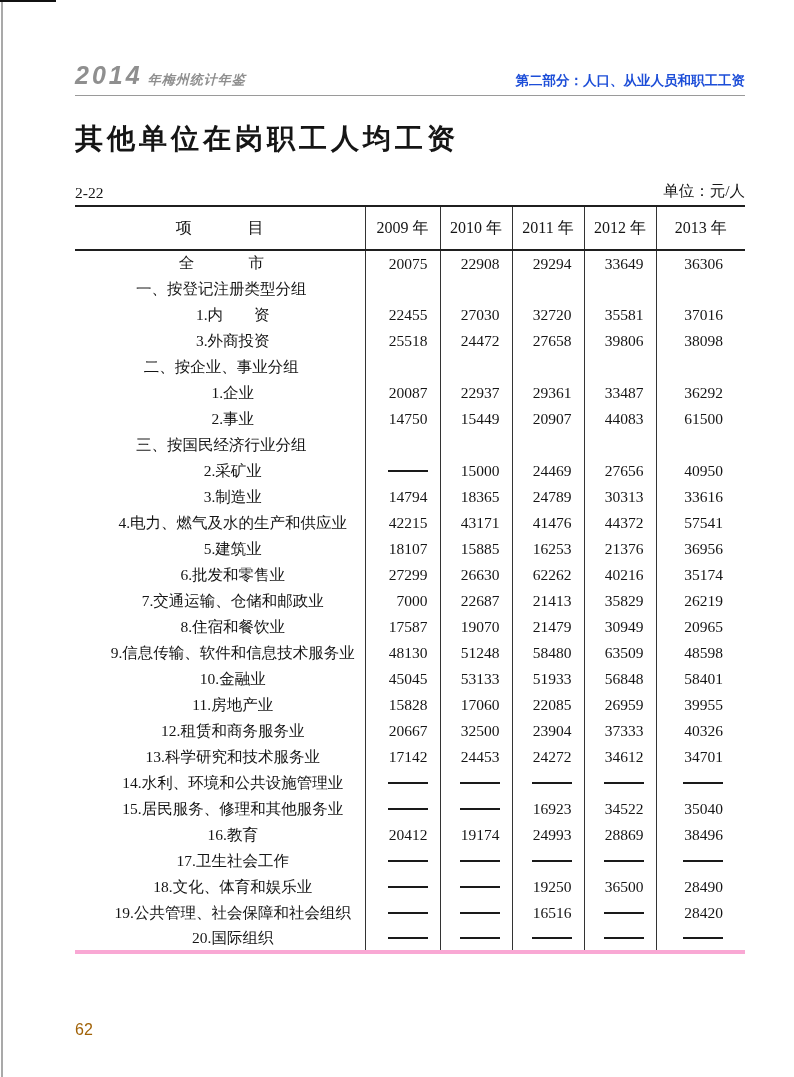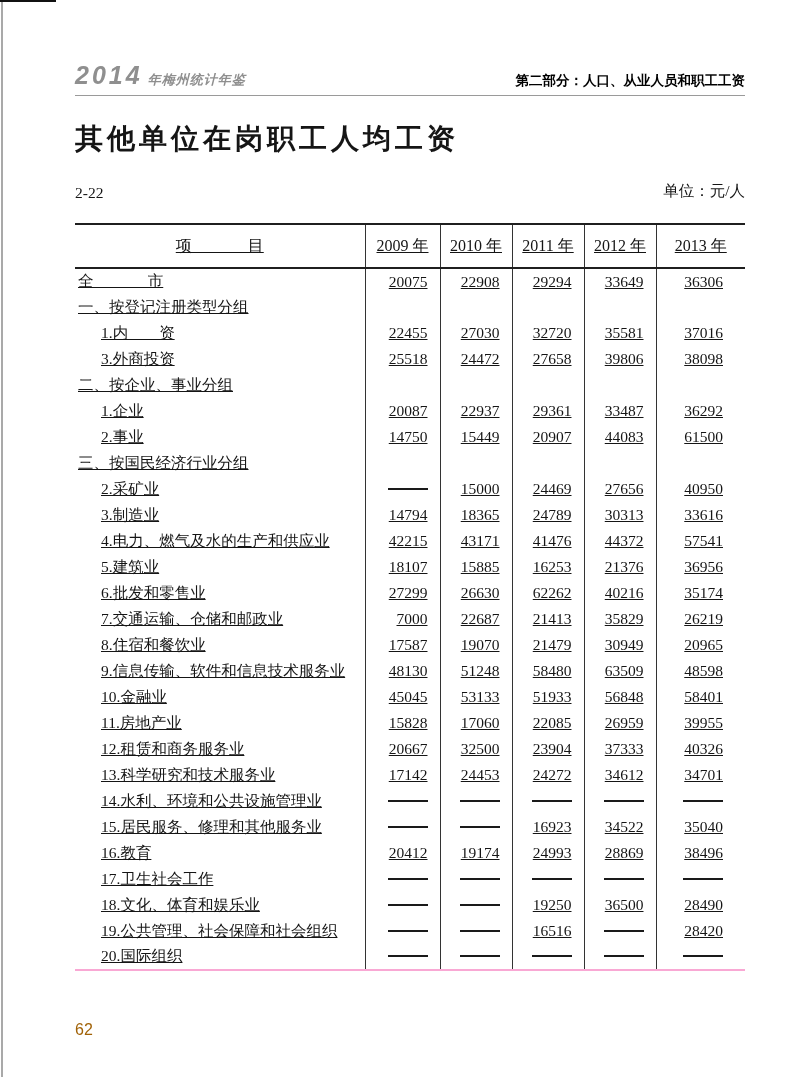--- a/index.html
+++ b/index.html
@@ -17,54 +17,54 @@
     position:absolute; left:75px; top:38px; width:670px; height:34px;
     border-bottom:1.5px solid #9a9a9a;
     display:flex; justify-content:space-between; align-items:flex-end; padding-bottom:5px;margin-top:24px;
   }
   .logo { color:#8f8f8f; font-style:italic; font-weight:bold;
           font-family:"Liberation Sans", sans-serif; white-space:nowrap; }
   .logo-year { font-size:25px; letter-spacing:3px; }
   .logo-rest { font-size:13px; margin-left:5px; letter-spacing:1px; }
   .section-title {
     font-family:"Liberation Sans", sans-serif; font-weight:bold;
-    font-size:13.5px; color:#000000; white-space:nowrap;
+    font-size:13.5px; color:#1d4ed8; white-space:nowrap;
   }
 
   
   .doc-title {
     position:absolute; left:75px; top:120px; width:670px;
     text-align:left; font-size:28px; font-weight:bold; letter-spacing:4px;
     white-space:nowrap;
   }
 
   
   .meta-row {
     position:absolute; left:75px; top:181px; width:670px;
     display:flex; justify-content:space-between; align-items:flex-end;
     font-size:15.5px;
   }
 
   
   table.data {
-    position:absolute; left:75px; top:223px; width:670px;
+    position:absolute; left:75px; top:205px; width:670px;
     border-collapse:collapse; table-layout:fixed;
-    border-top:2px solid #1f1f1f; border-bottom:2px solid #f9a8d4;text-decoration:underline;
+    border-top:2px solid #1f1f1f; border-bottom:4px solid #f9a8d4;
   }
   table.data thead tr { height:44px; border-bottom:2px solid #1f1f1f; }
   table.data th {
     font-weight:normal; font-size:16px; vertical-align:middle;
     white-space:pre; text-align:center;
   }
   table.data td { height:26px; font-size:15.5px; vertical-align:middle; }
   th.vcol, td.vcol { border-left:1.2px solid #333; }
   td.vcol { text-align:right; padding-right:12px; white-space:nowrap; }
   td.vcol.last, th.vcol.last { }
   td.vcol.last { padding-right:22px; }
-  td.item { text-align:left; white-space:pre; padding-left:3px; }
+  td.item { text-align:center; white-space:pre; padding-left:3px; }
   td.item.ind1 { padding-left:26px; }
   .dash {
     display:inline-block; width:40px; height:0;
     border-top:2px solid #1a1a1a; vertical-align:middle; margin-bottom:3px;
   }
 
   
   .page-number {
     position:absolute; left:75px; top:1021px;
     font-family:"Liberation Sans", sans-serif; font-size:16px; color:#a16207;

